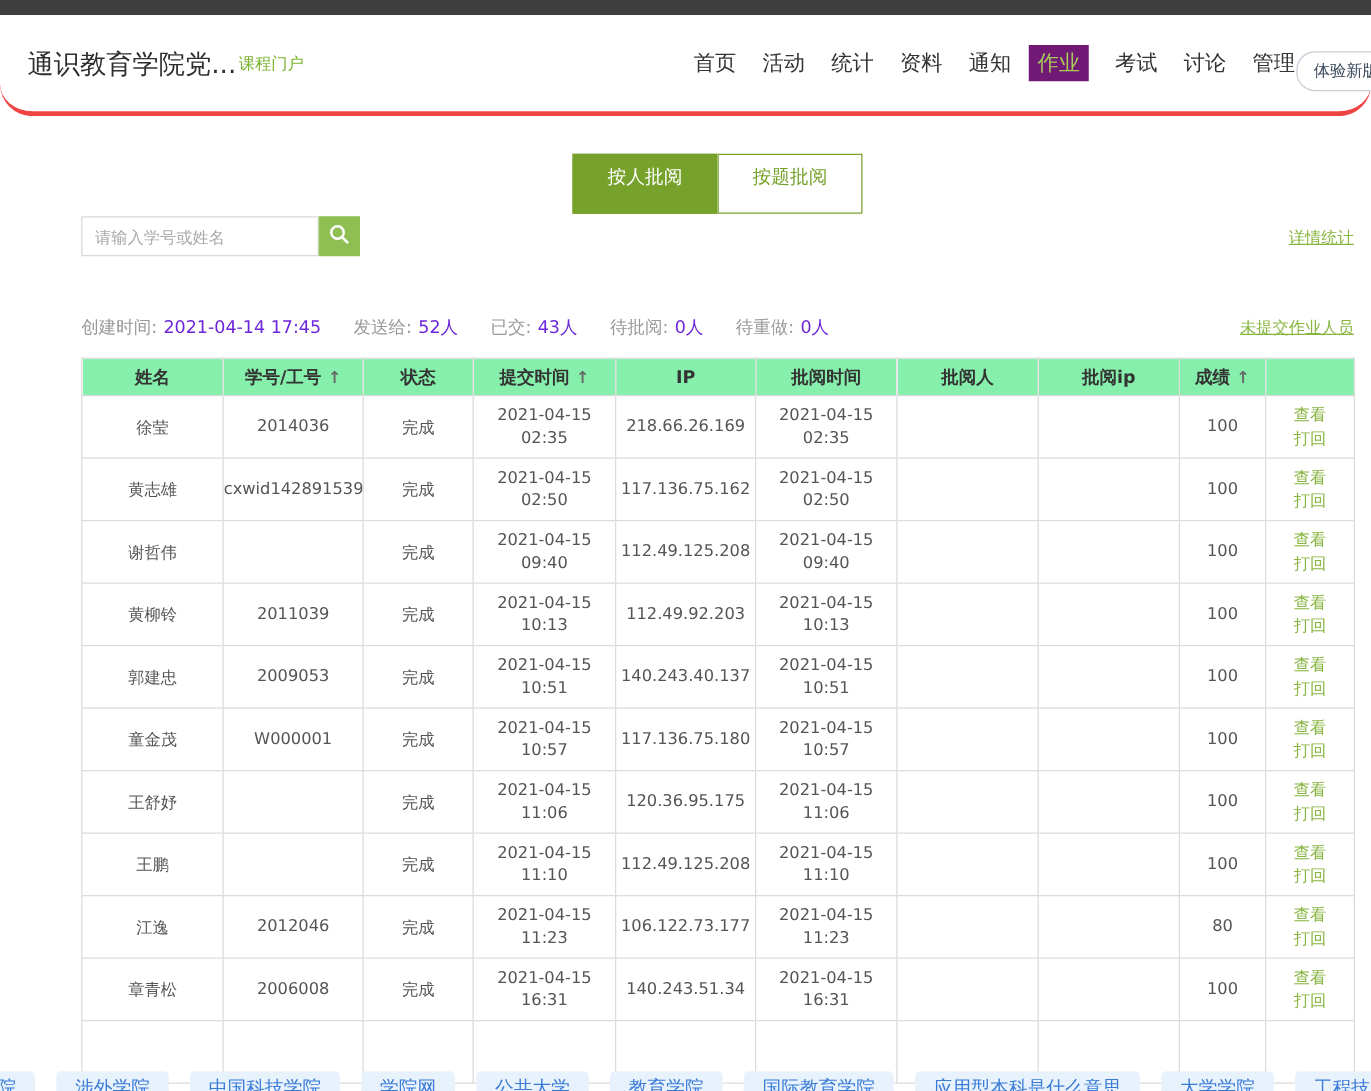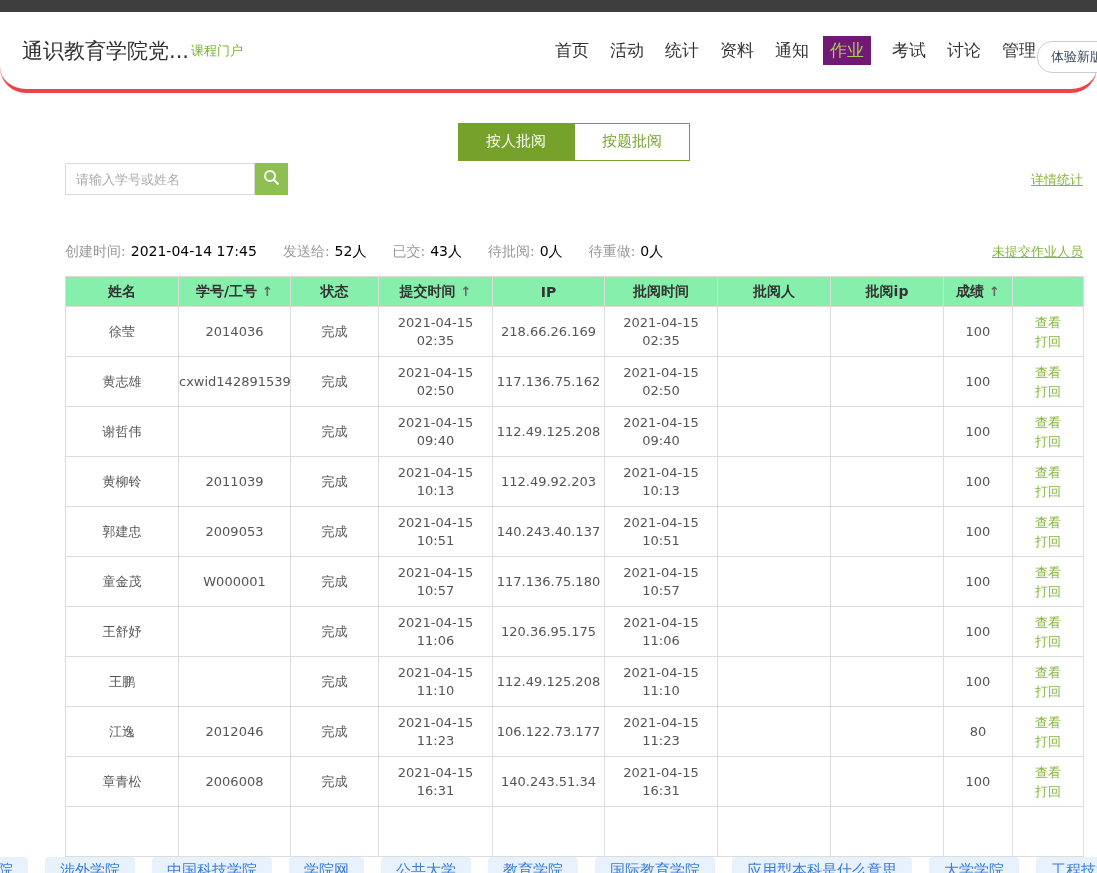--- a/index.html
+++ b/index.html
@@ -24,32 +24,32 @@
     position: absolute; left: 1037px; top: 29px; width: 92px;
     border: 1px solid #c9ced6; border-radius: 15px; padding: 6px 13px;
     font-size: 13px; color: #39475a; background: #fff; cursor: pointer; white-space: nowrap;
   }
   .content { padding: 0 14px 0 65px; position: relative; }
   .title-row { margin-top: 22px; position: relative; padding-bottom: 14px; border-bottom: 1px solid #ddd; }
   .assign-title { font-size: 15px; color: #333; }
   .green-underline { position: absolute; left: 0; bottom: -2px; width: 296px; height: 3px; background: #76a22b; }
   .back-link { position: absolute; right: 0; top: 2px; font-size: 13px; color: #87b540; text-decoration: underline; cursor: pointer; }
   .tabs { display: flex; justify-content: center; margin-top: 30px; }
-  .tab { width: 116px; height: 38px; line-height: 34px; text-align: center; font-size: 15px; border: 1px solid #76a22b; cursor: pointer; }
+  .tab { width: 116px; height: 48px; line-height: 34px; text-align: center; font-size: 15px; border: 1px solid #76a22b; cursor: pointer; }
   .tab.active { background: #76a22b; color: #fff; }
   .tab.inactive { background: #fff; color: #76a22b; }
   .search-row { display: flex; align-items: center; margin-top: 1px; position: relative; height: 34px; }
   .search-input { width: 190px; height: 32px; border: 1px solid #d9d9d9; padding: 0 10px; font-size: 13px; color: #333; outline: none; }
   .search-input::placeholder { color: #aaa; }
   .search-btn { width: 33px; height: 32px; background: #8fbf52; border: none; display: flex; align-items: center; justify-content: center; cursor: pointer; }
   .detail-link { position: absolute; right: 0; top: 9px; font-size: 13px; color: #87b540; text-decoration: underline; cursor: pointer; }
   .stats-row { margin-top: 47px; display: flex; align-items: center; font-size: 14px; position: relative; }
   .stat { margin-right: 26px; white-space: nowrap; }
   .stat .lab { color: #999; }
-  .stat .val { color: #000000; margin-left: 5px; text-align: center; }
+  .stat .val { color: #6d28d9; margin-left: 5px; text-align: center; }
   .unsub-link { position: absolute; right: 0; top: 0; font-size: 13px; color: #87b540; text-decoration: underline; cursor: pointer; }
   table { border-collapse: collapse; width: 1018px; margin-top: 15px; table-layout: fixed; }
   th, td { border: 1px solid #dcdcdc; text-align: center; overflow: hidden; }
   th { background: #86efac; height: 30px; font-size: 14px; color: #333; font-weight: bold; }
   td { height: 50px; font-size: 13px; color: #555; }
   .sort-arrow { font-weight: bold; color: #666; margin-left: 5px; font-size: 13px; }
   .dt div { line-height: 18px; }
   .action-link { display: block; color: #87b540; font-size: 13px; line-height: 19px; cursor: pointer; }
   .footer { position: absolute; top: 857px; left: -32px; display: flex; }
   .chip {

